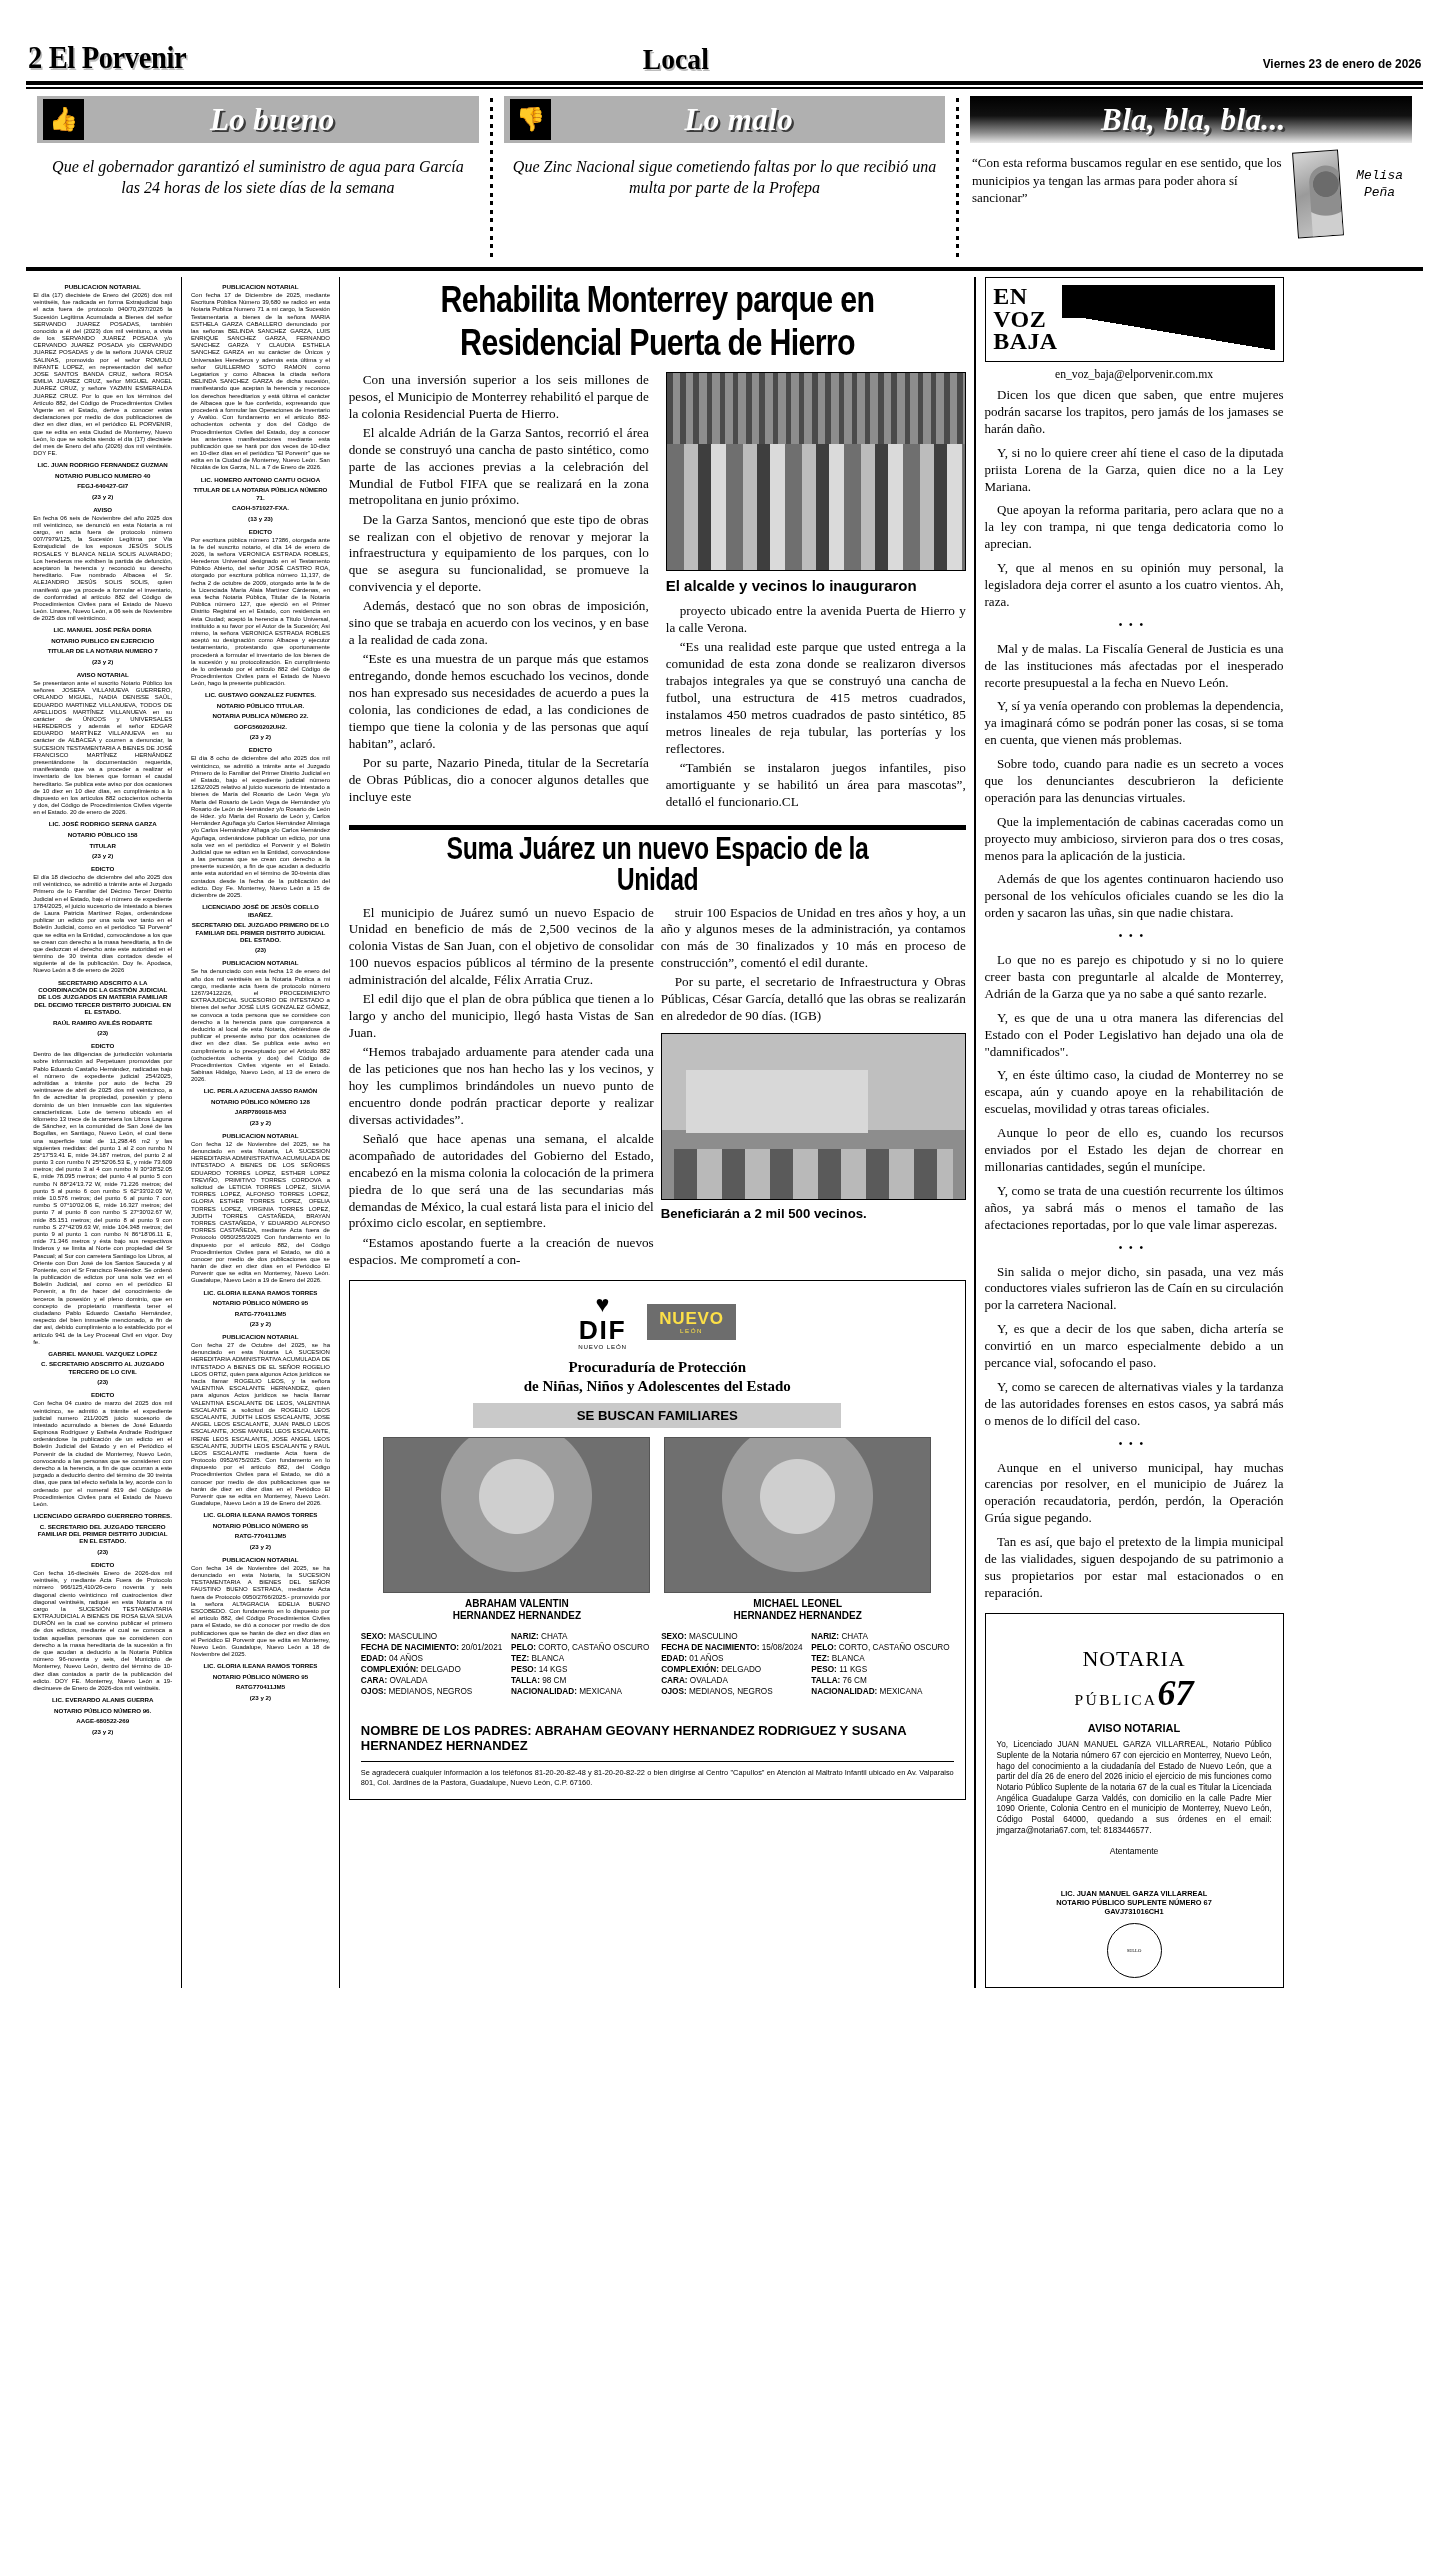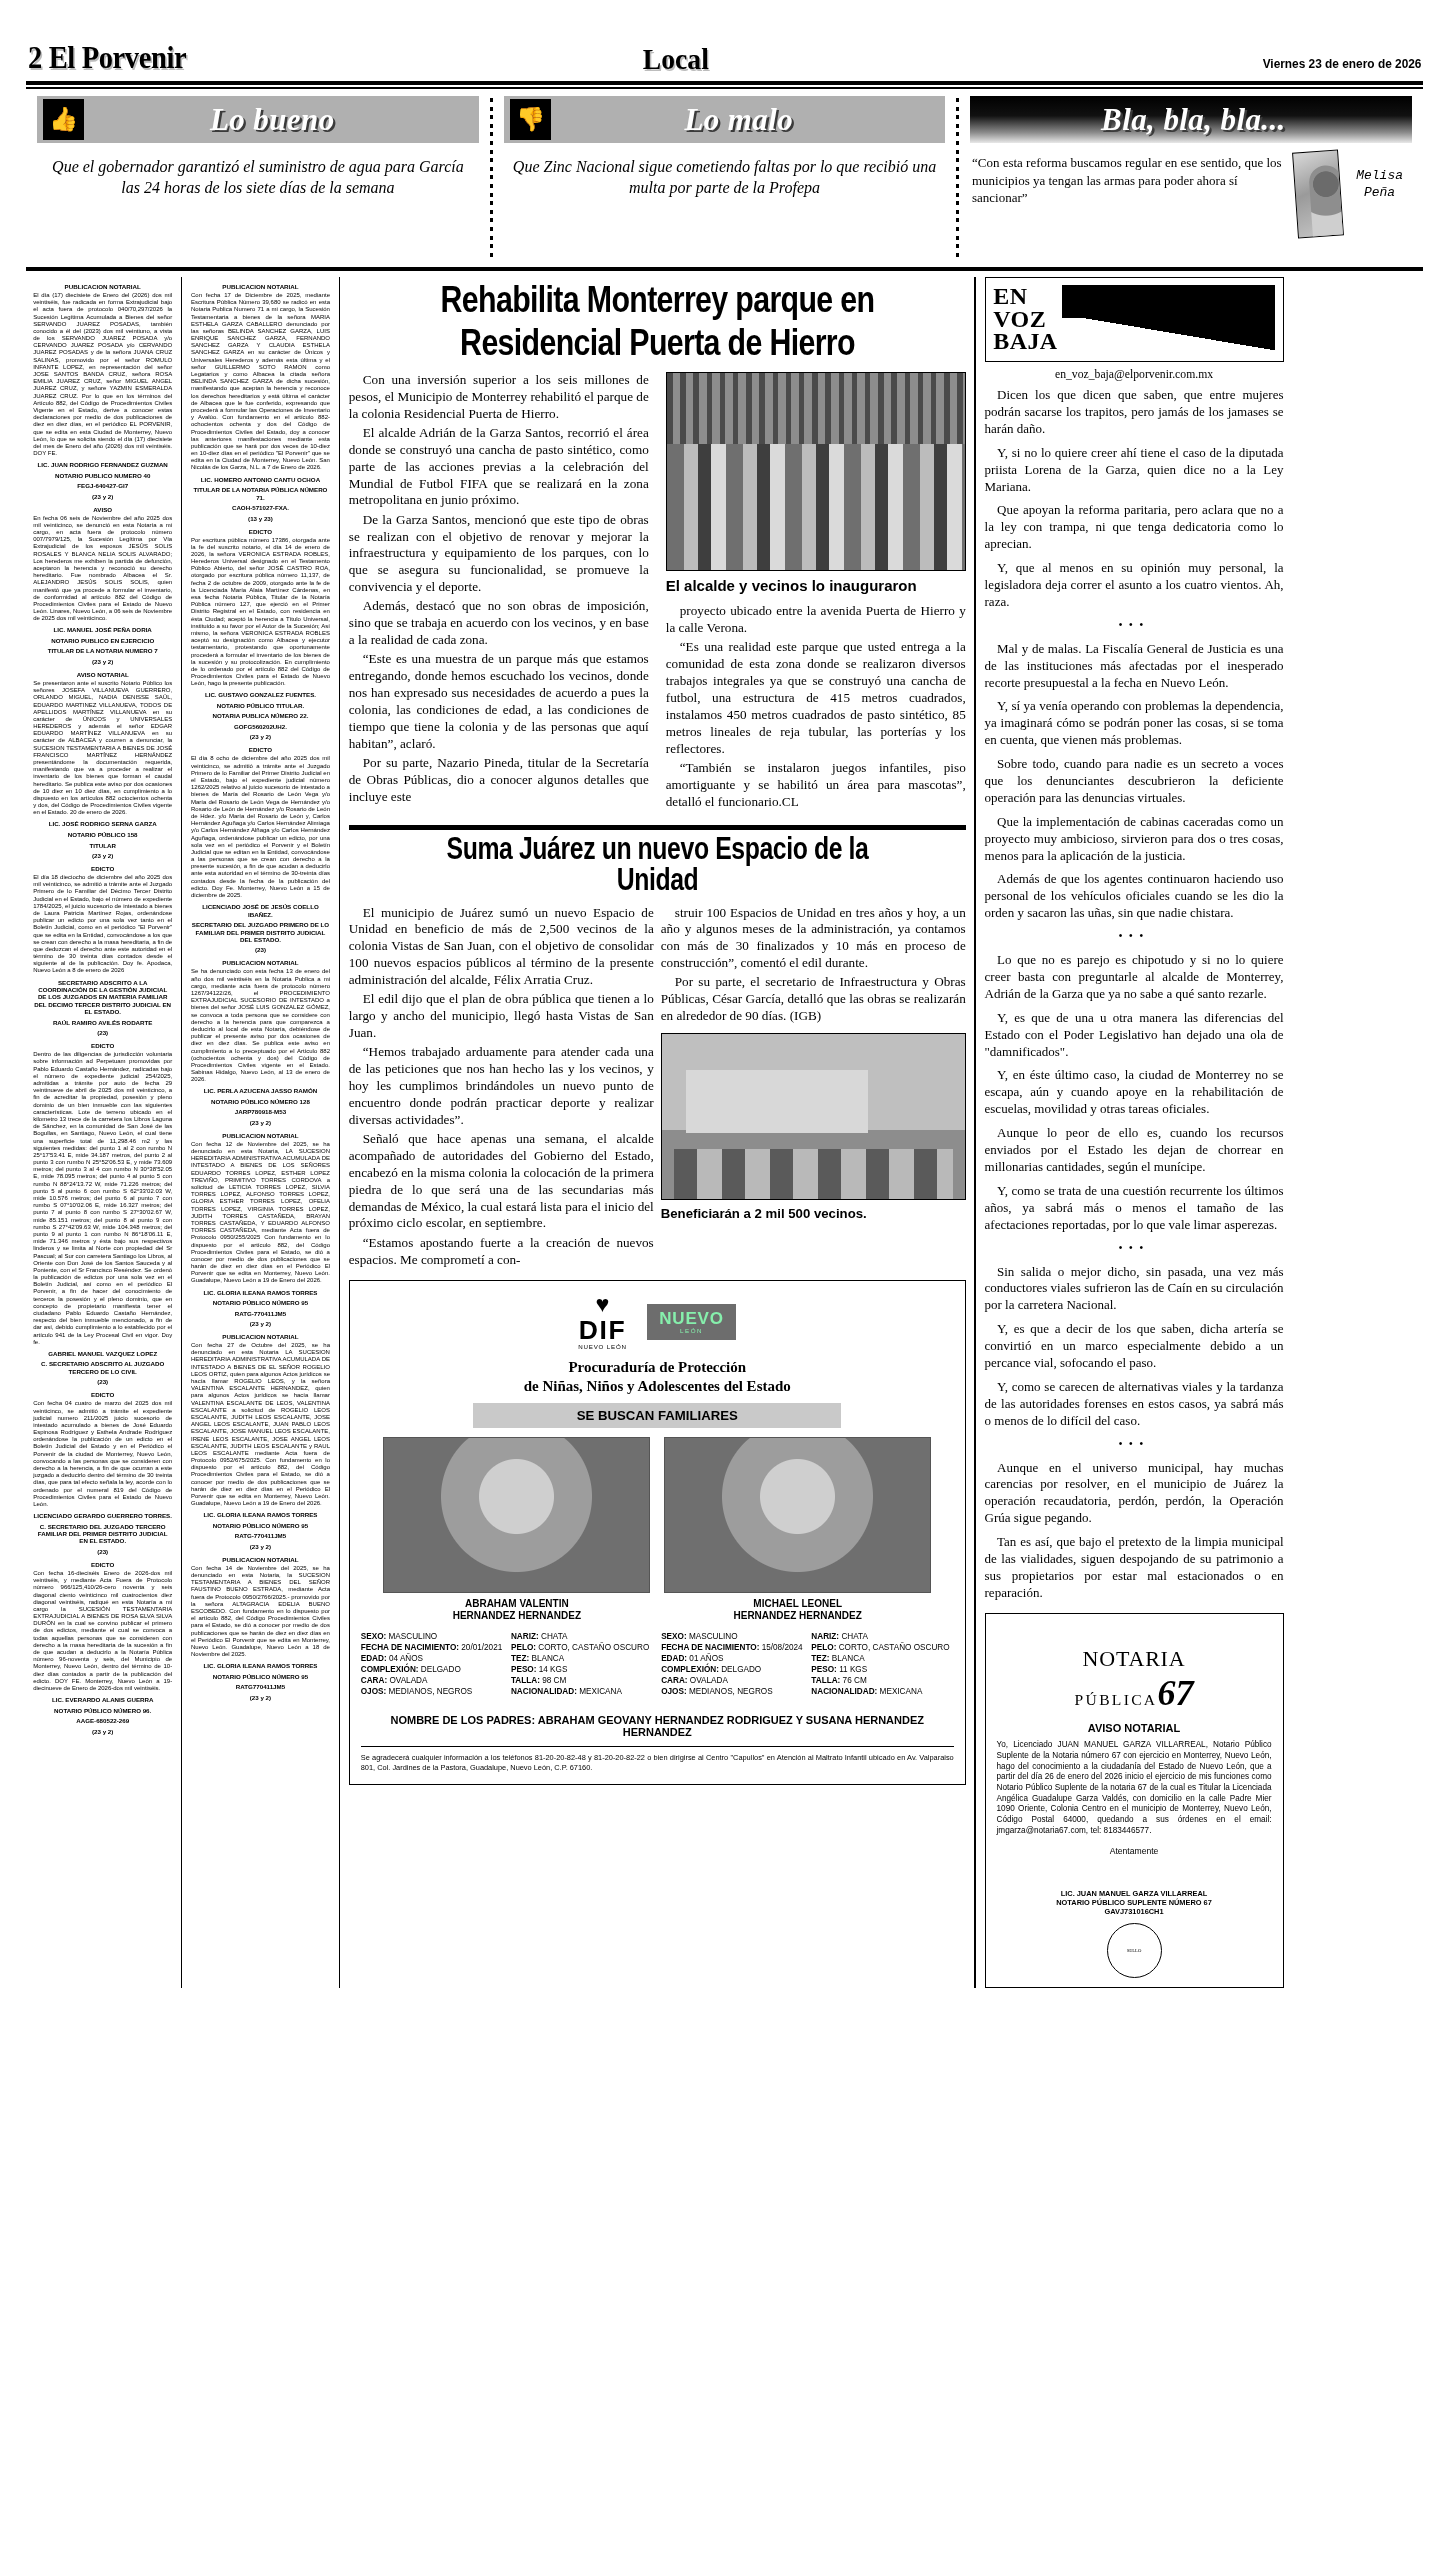--- a/index.html
+++ b/index.html
@@ -81,34 +81,34 @@
   .cap { font-family:"Liberation Sans", sans-serif; font-weight:bold; font-size:15px; margin:6.2px 0 9.3px 0; }
   .cap.small { font-size:13.2px; }
 
   
   .ad { border:1.6px solid #000; margin-top:9.3px; background:#fff; padding:9.3px 11px 11px 11px; }
   .ad-logos { display:flex; align-items:center; justify-content:center; gap:20px; padding:3.1px 0 7.8px 0;}
   .dif-logo { text-align:center; font-family:"Liberation Sans", sans-serif; }
   .dif-heart { font-size:23.4px; line-height:1; }
   .dif-word { font-weight:bold; font-size:26.5px; letter-spacing:1.6px; line-height:1; }
   .dif-sub { font-size:6.2px; letter-spacing:0.8px; }
-  .nl-logo { background:#6d6d6d; color:#86efac; padding:6.2px 12.5px; text-align:center; font-family:"Liberation Sans", sans-serif;}
+  .nl-logo { background:#6d6d6d; color:#fde047; padding:6.2px 12.5px; text-align:center; font-family:"Liberation Sans", sans-serif;}
   .nl-word { font-weight:bold; font-size:17px; letter-spacing:0.8px; line-height:1;}
   .nl-sub { font-size:6.2px; letter-spacing:1.6px; }
   .ad-title { text-align:center; font-family:"Liberation Serif", serif; font-weight:bold; font-size:15px; line-height:1.25; }
   .ad-band { background:#c9c9c9; text-align:center; font-family:"Liberation Sans", sans-serif; font-weight:bold;
              font-size:13.2px; padding:4.7px 0; margin:7.8px auto 0 auto; width:62%; }
   .ad-photos { display:flex; gap:14px; justify-content:center; margin-top:9.3px;}
   .ad-photo-wrap { width:45%; text-align:center; }
   .ad-photo { height:156px; border:0.8px solid #555; background:radial-gradient(circle at 50% 38%, #cfcfcf 0 37px, #9d9d9d 38px 75px, #6f6f6f 76px); }
   .ad-name { font-family:"Liberation Sans", sans-serif; font-weight:bold; font-size:10px; margin-top:4.7px; line-height:1.2;}
   .ad-data { display:flex; gap:7.8px; margin-top:9.3px; font-family:"Liberation Sans", sans-serif; font-size:8.2px; line-height:1.35;}
   .ad-data .dcol { flex:1; }
   .ad-data b { font-weight:bold; }
-  .ad-parents { text-align:center; font-family:"Liberation Sans", sans-serif; font-weight:bold; font-size:11px; margin-top:17px;}
+  .ad-parents { text-align:left; font-family:"Liberation Sans", sans-serif; font-weight:bold; font-size:13px; margin-top:26px;}
   .ad-foot { font-family:"Liberation Sans", sans-serif; font-size:7.4px; text-align:justify; margin-top:7.8px; line-height:1.3;
              border-top:0.8px solid #000; padding-top:6.2px;}
 
   
   .right { width:313px; }
   .voz-box { border:1.6px solid #000; padding:6.2px 7.8px 7.8px 7.8px; }
   .voz-head { display:flex; align-items:center; gap:4.7px; }
   .voz-title { font-family:"Liberation Serif", serif; font-weight:bold; font-size:24px; line-height:0.94; letter-spacing:0.4px;}
   .voz-art { flex:1; height:69px; background:#000; position:relative; overflow:hidden; }
   .voz-art::after{content:"";position:absolute;left:0;bottom:0;width:100%;height:52%;

